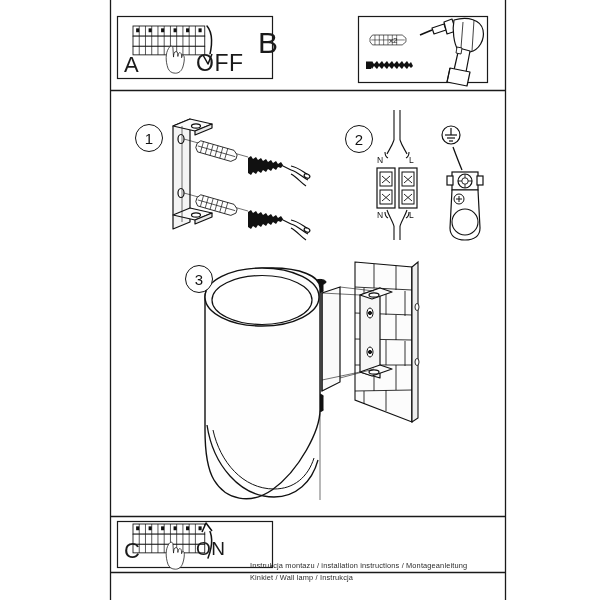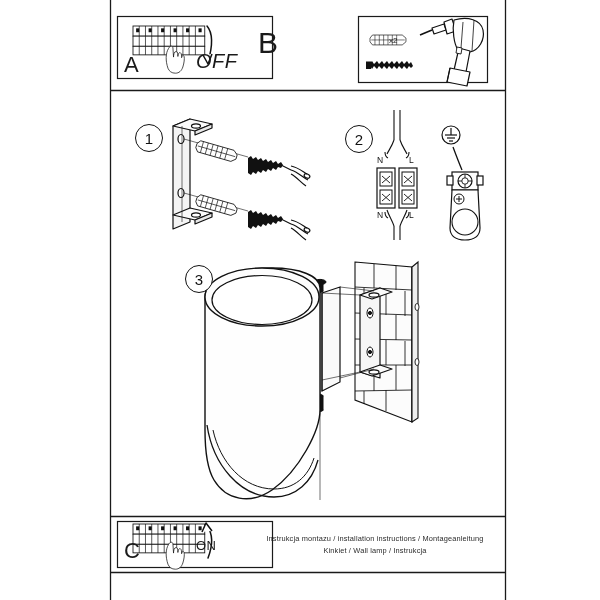--- a/index.html
+++ b/index.html
@@ -8,27 +8,27 @@
     width:600px;height:600px;position:relative;overflow:hidden;
     font-family:"Liberation Sans", sans-serif;color:#111;
   }
   #sheet{position:absolute;inset:0;}
   svg.layer{position:absolute;top:0;left:0;width:600px;height:600px;}
   .lbl{position:absolute;font-family:"Liberation Sans",sans-serif;color:#1a1a1a;}
   
   .letter-a{left:124px;top:52px;font-size:22px;}
   .letter-b{left:258px;top:26px;font-size:30px;font-weight:400;}
   .letter-c{left:124px;top:538px;font-size:22px;}
-  .word-off{left:196px;top:50px;font-size:20px;letter-spacing:.5px;font-style:italic;}
-  .word-on{left:196px;top:538px;font-size:13px;letter-spacing:.5px;}
+  .word-off{left:196px;top:50px;font-size:23px;letter-spacing:.5px;}
+  .word-on{left:196px;top:538px;font-size:19px;letter-spacing:.5px;}
   .mult{left:389px;top:36px;font-size:8px;color:#222;}
   .nl{position:absolute;font-size:8.5px;color:#111;}
   .footer{
-    position:absolute;left:250px;top:533px;width:250px;
-    font-size:7.4px;line-height:11.5px;color:#2a2a2a;letter-spacing:.15px;text-align:center;
+    position:absolute;left:250px;top:560px;width:250px;
+    font-size:7.4px;line-height:11.5px;color:#2a2a2a;letter-spacing:.15px;
   }
   .footer div{white-space:nowrap;}
   .stepnum{
     position:absolute;width:26px;height:26px;border:1.4px solid #111;
     border-radius:50%;display:flex;align-items:center;justify-content:center;
     font-size:15px;color:#111;background:#fff;
   }
 </style>
 </head>
 <body>

